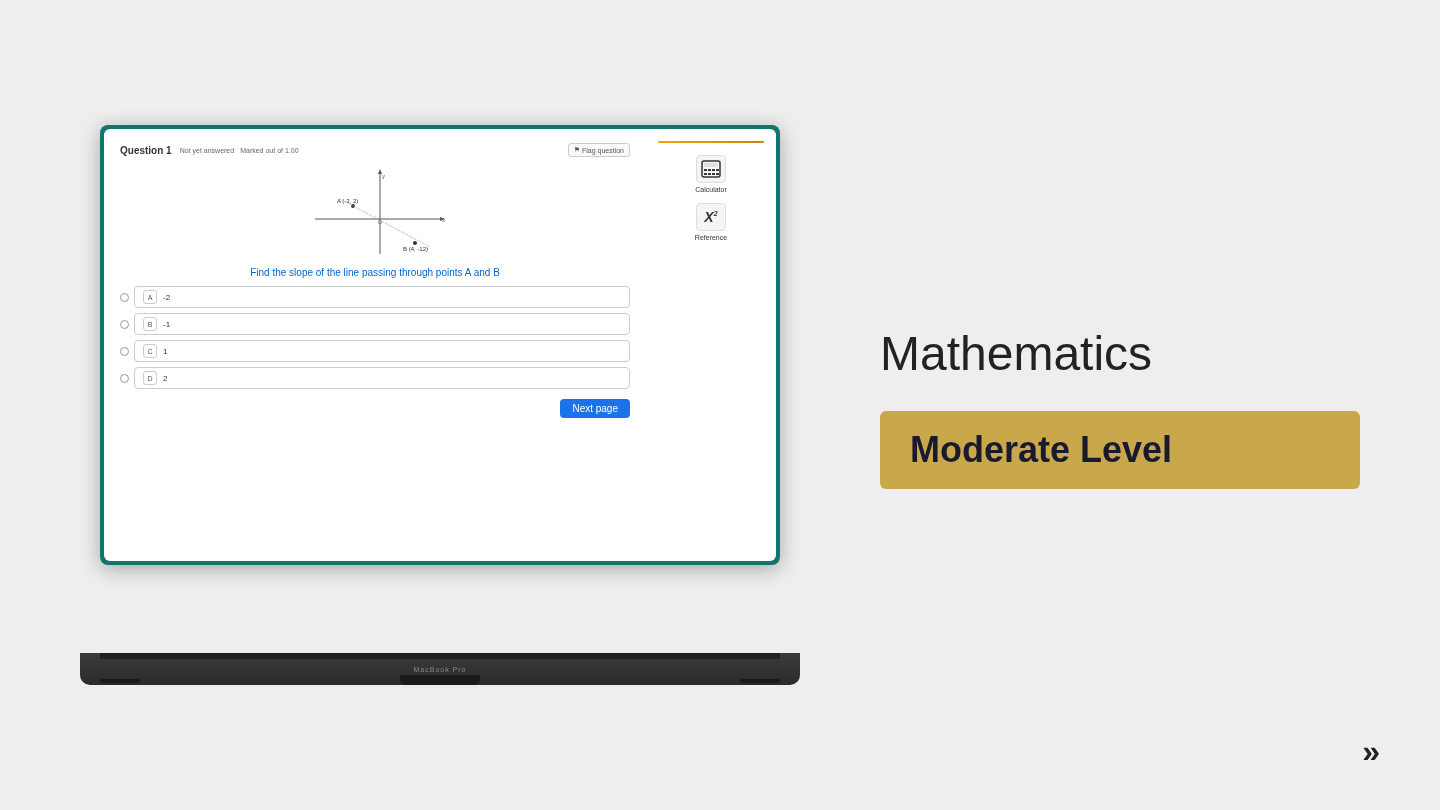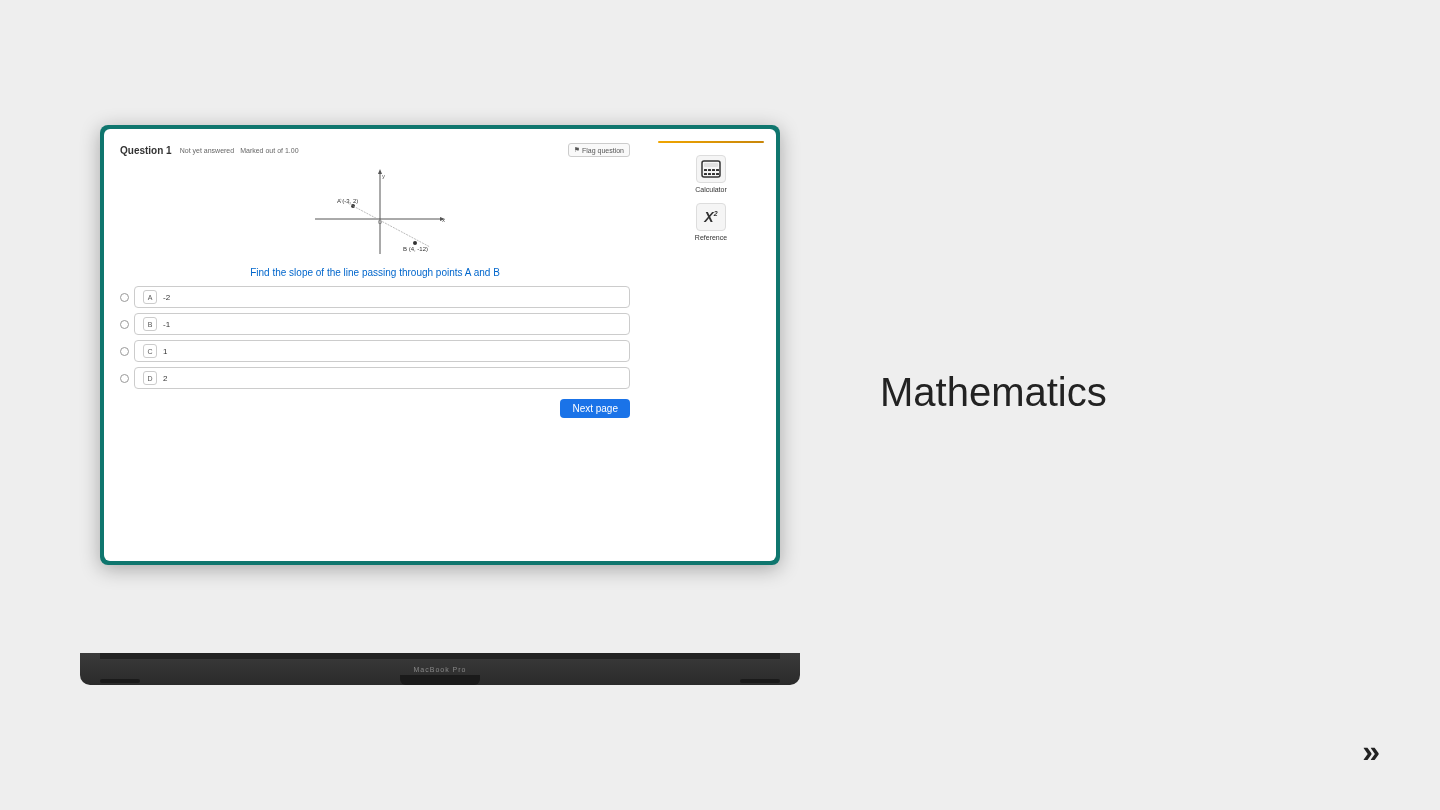--- a/index.html
+++ b/index.html
@@ -301,21 +301,21 @@
       padding-left: 20px;
     }
     .digital-sat-title {
       font-size: 72px;
       font-weight: 900;
       color: #111;
       line-height: 1;
       letter-spacing: -2px;
     }
     .mathematics-subtitle {
-      font-size: 40px;
+      font-size: 48px;
       font-weight: 400;
       color: #222;
       margin-top: 4px;
       margin-bottom: 30px;
     }
     .level-badge {
       background: #c9a84c;
       border-radius: 6px;
       padding: 18px 30px;
       display: inline-block;
@@ -461,17 +461,20 @@
           <div class="foot"></div>
           <div class="foot"></div>
         </div>
       </div>
 
     </div>
   </div>
 
   <div class="right-section">
     <div class="mathematics-subtitle">Mathematics</div>
+    <div class="level-badge">
+      <span class="level-text">Moderate Level</span>
+    </div>
   </div>
 
   <div class="chevron-btn">»</div>
 
 </div>
 
 </body></html>

